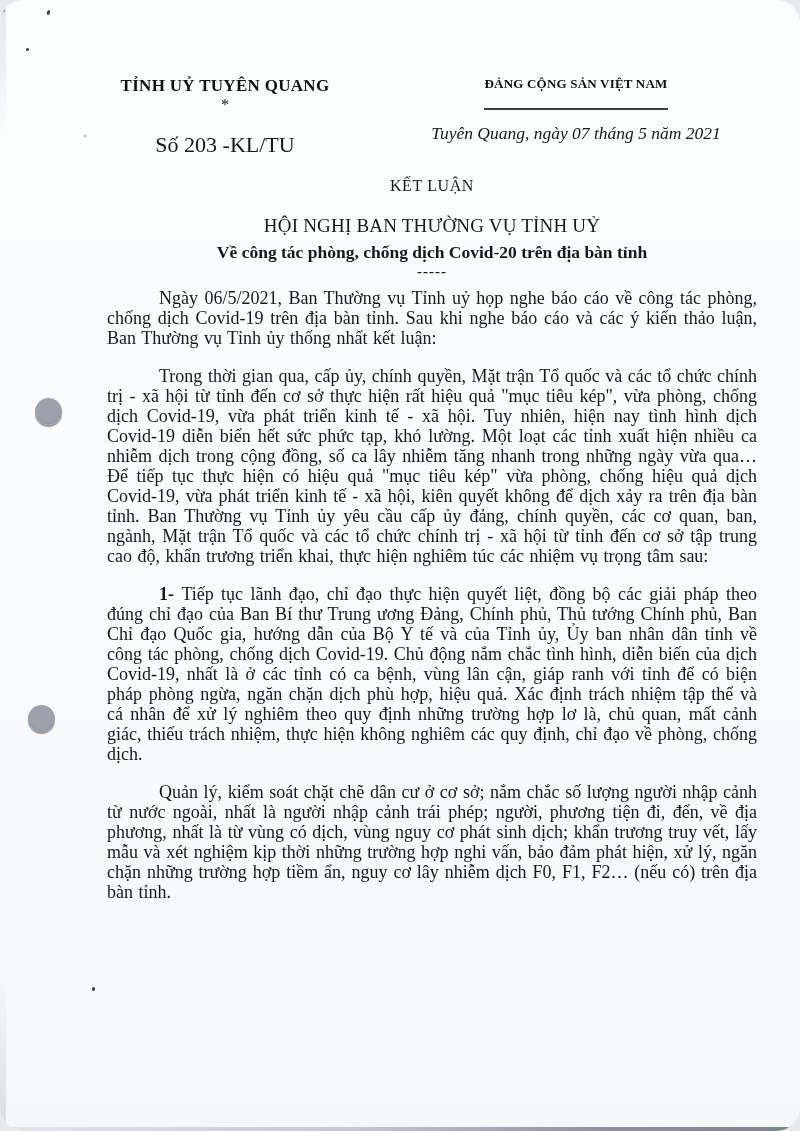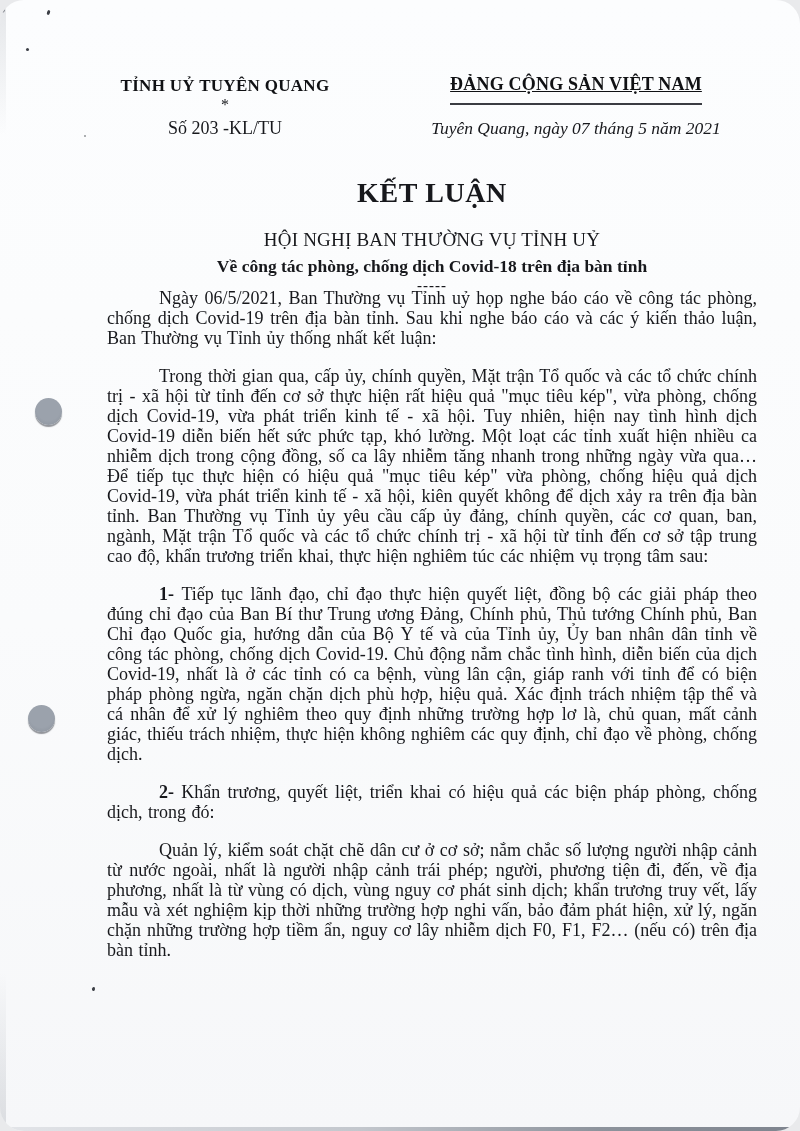--- a/index.html
+++ b/index.html
@@ -7,28 +7,28 @@
     position:relative;width:800px;height:1131px;margin:0 auto;overflow:hidden;
     background:linear-gradient(180deg,#fcfdfe 0%,#fafbfc 55%,#f6f7f9 100%);
     font-family:"Liberation Serif","DejaVu Serif",serif;
     color:#17181c;
     border-radius:24px;
   }
   
   .header-left{position:absolute;left:100px;top:76px;width:250px;text-align:center;}
   .org{font-weight:bold;font-size:17px;letter-spacing:.3px;color:#101114;}
   .star{font-size:16px;line-height:13px;margin-top:2px;}
-  .doc-number{font-size:18px;margin-top:7px;}
+  .doc-number{font-size:22px;margin-top:21px;}
   .header-right{position:absolute;left:408px;top:74px;width:336px;text-align:center;}
-  .party{display:inline-block;font-weight:bold;font-size:18px;color:#101114;
-         padding-bottom:8px;border-bottom:2px solid #3a3c42;letter-spacing:.2px;text-decoration:underline;}
+  .party{display:inline-block;font-weight:bold;font-size:13px;color:#101114;
+         padding-bottom:16px;border-bottom:2px solid #3a3c42;letter-spacing:.2px;}
   .place-date{font-style:italic;font-size:17.5px;margin-top:13px;white-space:nowrap;text-align:center;}
   
   .title-block{position:absolute;left:107px;top:177px;width:650px;text-align:center;}
-  .t1{font-weight:bold;font-size:28px;letter-spacing:.6px;}
+  .t1{font-weight:normal;font-size:16px;letter-spacing:.6px;}
   .t2{font-size:19px;margin-top:20px;letter-spacing:.2px;}
   .t3{font-weight:bold;font-size:17.5px;margin-top:5px;}
   .tsep{font-weight:bold;font-size:15px;line-height:12px;margin-top:2px;letter-spacing:1px;}
   
   .body-text{position:absolute;left:107px;top:288px;width:650px;}
   .body-text p{
     margin:18px 0 0 0;font-size:18px;line-height:20px;
     text-align:justify;text-indent:52px;word-spacing:1px;
   }
   .body-text p:first-child{margin-top:0;}
@@ -74,25 +74,24 @@
   <div class="header-right">
     <div>
       <span class="party">ĐẢNG CỘNG SẢN VIỆT NAM</span>
     </div>
     <div class="place-date">Tuyên Quang, ngày 07 tháng 5 năm 2021</div>
   </div>
 
   <div class="title-block">
     <div class="t1">KẾT LUẬN</div>
     <div class="t2">HỘI NGHỊ BAN THƯỜNG VỤ TỈNH UỶ</div>
-    <div class="t3">Về công tác phòng, chống dịch Covid-18 trên địa bàn tỉnh</div>
+    <div class="t3">Về công tác phòng, chống dịch Covid-20 trên địa bàn tỉnh</div>
     <div class="tsep">-----</div>
   </div>
 
   <div class="body-text">
     <p><b></b><span>Ngày 06/5/2021, Ban Thường vụ Tỉnh uỷ họp nghe báo cáo về công tác phòng, chống dịch Covid-19 trên địa bàn tỉnh. Sau khi nghe báo cáo và các ý kiến thảo luận, Ban Thường vụ Tỉnh ủy thống nhất kết luận:</span></p>
     <p><b></b><span>Trong thời gian qua, cấp ủy, chính quyền, Mặt trận Tổ quốc và các tổ chức chính trị - xã hội từ tỉnh đến cơ sở thực hiện rất hiệu quả "mục tiêu kép", vừa phòng, chống dịch Covid-19, vừa phát triển kinh tế - xã hội. Tuy nhiên, hiện nay tình hình dịch Covid-19 diễn biến hết sức phức tạp, khó lường. Một loạt các tỉnh xuất hiện nhiều ca nhiễm dịch trong cộng đồng, số ca lây nhiễm tăng nhanh trong những ngày vừa qua… Để tiếp tục thực hiện có hiệu quả "mục tiêu kép" vừa phòng, chống hiệu quả dịch Covid-19, vừa phát triển kinh tế - xã hội, kiên quyết không để dịch xảy ra trên địa bàn tỉnh. Ban Thường vụ Tỉnh ủy yêu cầu cấp ủy đảng, chính quyền, các cơ quan, ban, ngành, Mặt trận Tổ quốc và các tổ chức chính trị - xã hội từ tỉnh đến cơ sở tập trung cao độ, khẩn trương triển khai, thực hiện nghiêm túc các nhiệm vụ trọng tâm sau:</span></p>
     <p><b>1- </b><span>Tiếp tục lãnh đạo, chỉ đạo thực hiện quyết liệt, đồng bộ các giải pháp theo đúng chỉ đạo của Ban Bí thư Trung ương Đảng, Chính phủ, Thủ tướng Chính phủ, Ban Chỉ đạo Quốc gia, hướng dẫn của Bộ Y tế và của Tỉnh ủy, Ủy ban nhân dân tỉnh về công tác phòng, chống dịch Covid-19. Chủ động nắm chắc tình hình, diễn biến của dịch Covid-19, nhất là ở các tỉnh có ca bệnh, vùng lân cận, giáp ranh với tỉnh để có biện pháp phòng ngừa, ngăn chặn dịch phù hợp, hiệu quả. Xác định trách nhiệm tập thể và cá nhân để xử lý nghiêm theo quy định những trường hợp lơ là, chủ quan, mất cảnh giác, thiếu trách nhiệm, thực hiện không nghiêm các quy định, chỉ đạo về phòng, chống dịch.</span></p>
-    <p><b>2- </b><span>Khẩn trương, quyết liệt, triển khai có hiệu quả các biện pháp phòng, chống dịch, trong đó:</span></p>
     <p><b></b><span>Quản lý, kiểm soát chặt chẽ dân cư ở cơ sở; nắm chắc số lượng người nhập cảnh từ nước ngoài, nhất là người nhập cảnh trái phép; người, phương tiện đi, đến, về địa phương, nhất là từ vùng có dịch, vùng nguy cơ phát sinh dịch; khẩn trương truy vết, lấy mẫu và xét nghiệm kịp thời những trường hợp nghi vấn, bảo đảm phát hiện, xử lý, ngăn chặn những trường hợp tiềm ẩn, nguy cơ lây nhiễm dịch F0, F1, F2… (nếu có) trên địa bàn tỉnh.</span></p>
   </div>
 
 </div>
 
 </body></html>

